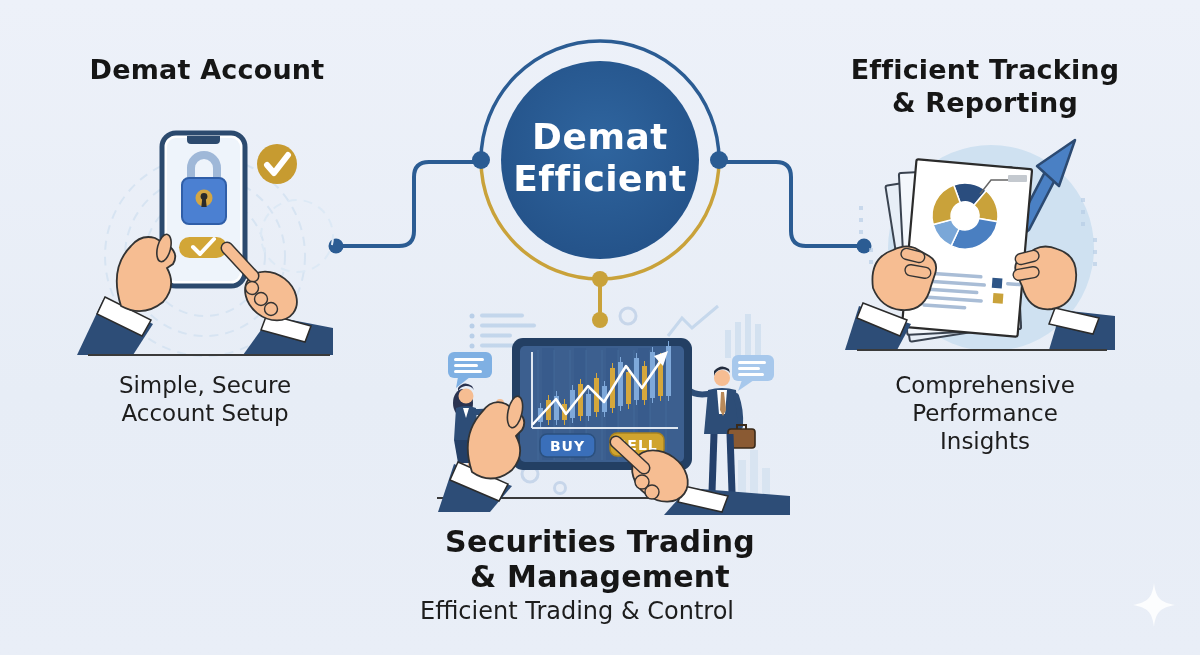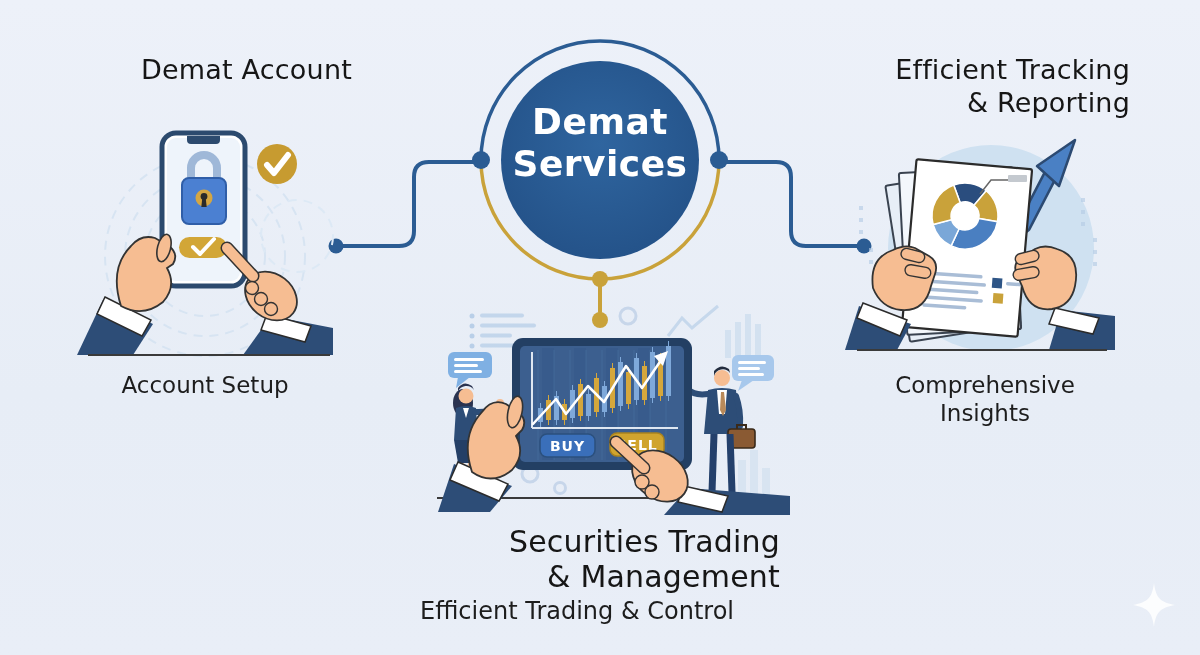--- a/index.html
+++ b/index.html
@@ -7,22 +7,22 @@
     width:1200px;height:655px;
     font-family:"DejaVu Sans","Liberation Sans",sans-serif;
     background:#eaeff7;
   }
   .canvas{
     position:relative;width:1200px;height:655px;overflow:hidden;
     background:linear-gradient(180deg,#edf1f9 0%,#e7edf6 60%,#e9eef7 100%);
   }
   .abs{position:absolute;}
   .title{
-    color:#161616;font-weight:400;font-size:27px;line-height:33px;
-    text-align:right;letter-spacing:.2px;
+    color:#161616;font-weight:700;font-size:27px;line-height:33px;
+    text-align:center;letter-spacing:.2px;
   }
   .caption{
     color:#1d1d1d;font-weight:500;font-size:23px;line-height:28px;
     text-align:center;
   }
   .hub-text{
     color:#ffffff;font-weight:700;font-size:36px;line-height:42px;
     text-align:center;letter-spacing:.5px;
   }
   .center-title{font-size:30px;line-height:35px;}
@@ -59,23 +59,23 @@
       <path d="M481,160 A119,119 0 0 1 719,160" fill="none" stroke="#2b5c93" stroke-width="3.5"></path>
       <path d="M719,160 A119,119 0 0 1 481,160" fill="none" stroke="#c9a23a" stroke-width="3.5"></path>
       <circle cx="481" cy="160" r="9" fill="#2b5c93"></circle>
       <circle cx="719" cy="160" r="9" fill="#2b5c93"></circle>
       <circle cx="600" cy="279" r="8" fill="#c9a23a"></circle>
     </g>
 
     <circle cx="600" cy="160" r="99" fill="url(#hubGrad)"></circle>
   </svg>
 
-  <div class="abs hub-text" style="left:505px;top:101px;width:190px">
+  <div class="abs hub-text" style="left:505px;top:116px;width:190px">
     <div>Demat</div>
-    <div>Services</div>
+    <div>Efficient</div>
   </div>
 
   <div class="abs title" style="left:62px;top:53px;width:290px">
     <div>Demat Account</div>
   </div>
 
   <svg class="abs" style="left:75px;top:128px" width="260" height="235" viewBox="0 0 260 235">
 
     <g fill="none" stroke="#d7e4f2" stroke-width="2" stroke-dasharray="9 7">
       <circle cx="130" cy="128" r="100"></circle>
@@ -128,20 +128,21 @@
       <line x1="152" y1="120" x2="178" y2="148" stroke="#f6bd92" stroke-width="10" stroke-linecap="round"></line>
       <circle cx="177" cy="160" r="6.5" fill="#f6bd92" stroke="#333333" stroke-width="1.4"></circle>
       <circle cx="186" cy="171" r="6.5" fill="#f6bd92" stroke="#333333" stroke-width="1.4"></circle>
       <circle cx="196" cy="181" r="6.5" fill="#f6bd92" stroke="#333333" stroke-width="1.4"></circle>
     </g>
 
     <line x1="13" y1="227" x2="255" y2="227" stroke="#3a3a3a" stroke-width="2"></line>
   </svg>
 
   <div class="abs caption" style="left:75px;top:371px;width:260px">
+    <div>Simple, Secure</div>
     <div>Account Setup</div>
   </div>
 
   <div class="abs title" style="left:840px;top:53px;width:290px">
     <div>Efficient Tracking</div>
     <div>&amp; Reporting</div>
   </div>
 
   <svg class="abs" style="left:845px;top:128px" width="270" height="230" viewBox="0 0 270 230">
     <circle cx="146" cy="120" r="103" fill="#cfe1f1"></circle>
@@ -209,20 +210,21 @@
       <path d="M230,158 Q236,128 212,121 Q200,116 190,121 L176,130 Q167,136 172,147 L177,158 Q184,184 207,181 Q226,178 230,158 Z" fill="#f6bd92" stroke="#333333" stroke-width="1.8"></path>
       <rect x="170" y="124" width="24" height="11" rx="5.5" transform="rotate(-14 182 129)" fill="#f6bd92" stroke="#333333" stroke-width="1.4"></rect>
       <rect x="168" y="140" width="26" height="11" rx="5.5" transform="rotate(-10 181 145)" fill="#f6bd92" stroke="#333333" stroke-width="1.4"></rect>
     </g>
 
     <line x1="12" y1="222" x2="262" y2="222" stroke="#3a3a3a" stroke-width="2"></line>
   </svg>
 
   <div class="abs caption" style="left:855px;top:371px;width:260px">
     <div>Comprehensive</div>
+    <div>Performance</div>
     <div>Insights</div>
   </div>
 
   <svg class="abs" style="left:420px;top:300px" width="370" height="215" viewBox="0 0 370 215">
 
     <g fill="#b9cfe8">
       <circle cx="52" cy="16" r="2.5"></circle>
         <rect x="60" y="13.5" width="44" height="4" rx="2" opacity="0.8"></rect>
       <circle cx="52" cy="26" r="2.5"></circle>
         <rect x="60" y="23.5" width="56" height="4" rx="2" opacity="0.8"></rect>

